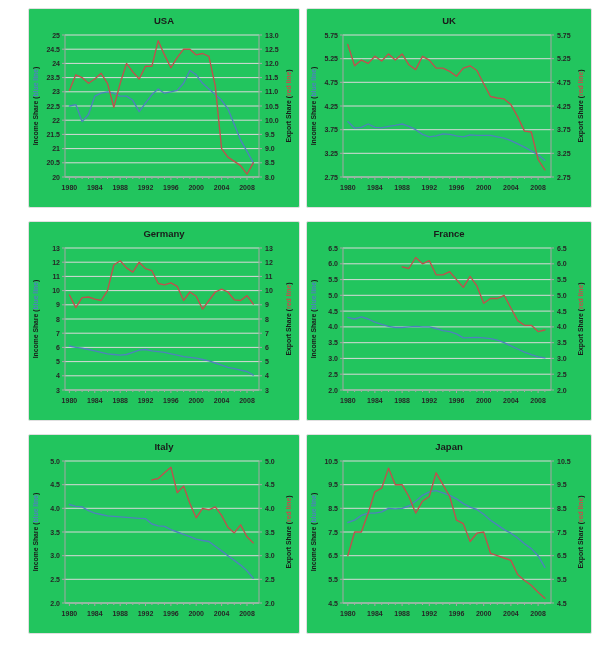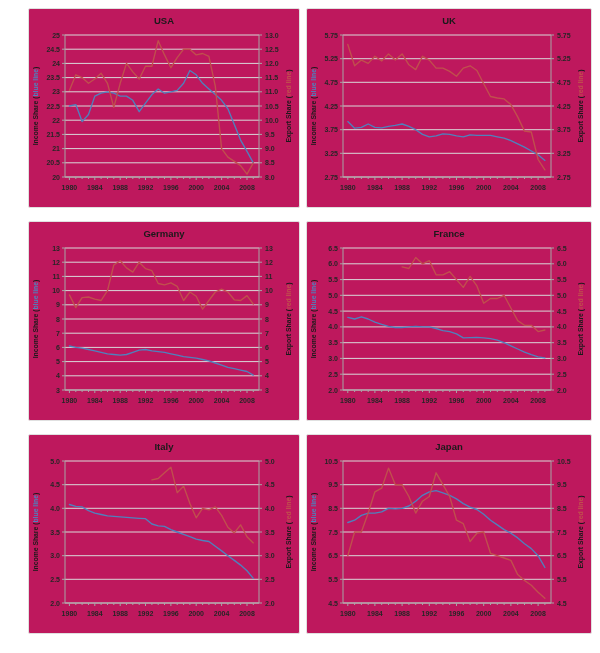--- a/index.html
+++ b/index.html
@@ -5,21 +5,21 @@
   html,body{margin:0;padding:0;background:#ffffff;}
   body{width:600px;height:653px;position:relative;font-family:"Liberation Sans",sans-serif;overflow:hidden;}
   .charts-grid{
     position:absolute;left:28px;top:8px;
     display:grid;
     grid-template-columns:272px 286px;
     grid-template-rows:200px 200px 200px;
     gap:13px 6px;
   }
   .panel{
-    background:#be185d;
+    background:#22c55e;
     border:1px solid #e0e0e0;
     border-radius:2px;
     box-sizing:border-box;
     position:relative;
   }
   svg{display:block;}
   .ctitle{font-size:9.5px;font-weight:bold;fill:#1a1a1a;font-family:"Liberation Sans",sans-serif;}
   .tick{font-size:7px;font-weight:bold;fill:#262626;font-family:"Liberation Sans",sans-serif;}
   .axlab{font-size:6.8px;font-weight:bold;fill:#1a1a1a;font-family:"Liberation Sans",sans-serif;}
 </style>

